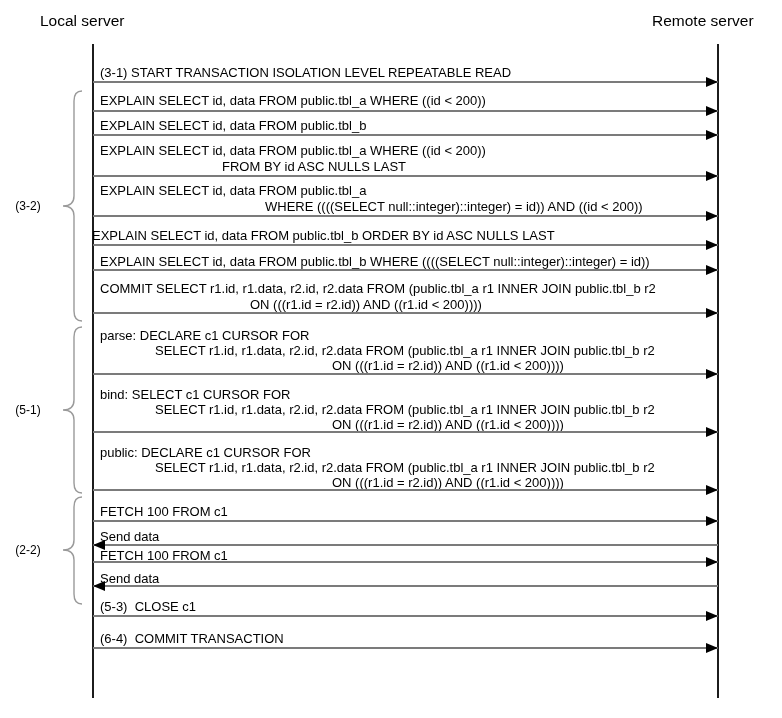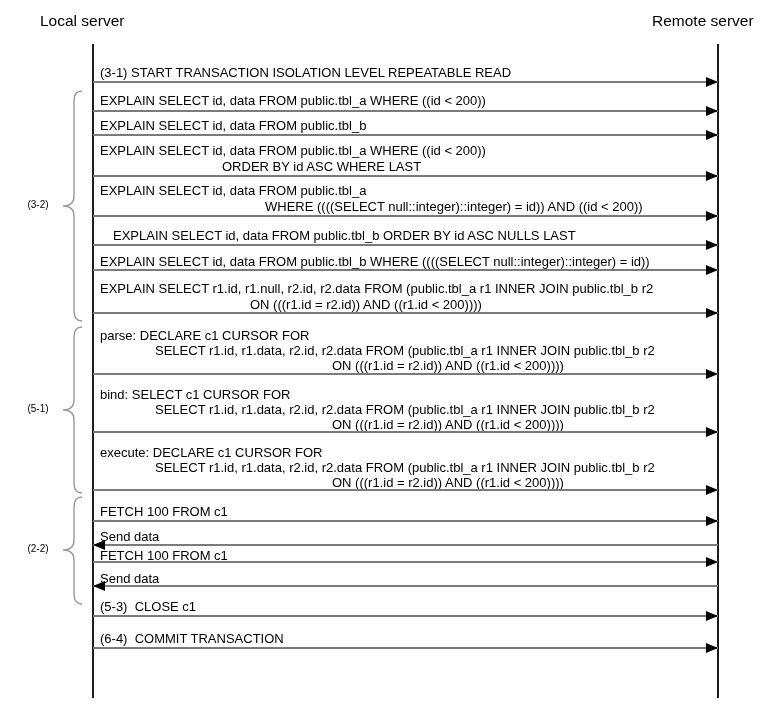--- a/index.html
+++ b/index.html
@@ -13,21 +13,21 @@
   .lifeline.remote-line{left:717px;}
   .msg-line{position:absolute;font-size:13px;line-height:14px;white-space:pre;color:var(--text,#000);}
   .msg-line.italic{}
   .arrow{position:absolute;left:93px;width:625px;height:10px;}
   .arrow .shaft{position:absolute;top:4px;left:0;right:0;height:2px;background:var(--arrow-shaft,#7b7b7b);}
   .arrow .head{position:absolute;top:0;width:0;height:0;border-top:5px solid transparent;border-bottom:5px solid transparent;}
   .arrow.right .head{right:0;border-left:12px solid var(--arrow-head,#000);}
   .arrow.left .head{left:0;border-right:12px solid var(--arrow-head,#000);}
   .brackets{position:absolute;left:0;top:0;pointer-events:none;}
   .brackets path{fill:none;stroke:var(--bracket,#9a9a9a);stroke-width:1.4px;}
-  .group-label{position:absolute;left:14px;width:48px;text-align:center;font-size:10px;color:var(--text,#000);white-space:pre;}
+  .group-label{position:absolute;left:4px;width:48px;text-align:center;font-size:12px;color:var(--text,#000);white-space:pre;}
 </style>
 </head>
 <body>
 
 <div class="canvas">
 
   <div class="actor-label local">Local server</div>
   <div class="actor-label remote">Remote server</div>
 
   <div class="lifeline local-line"></div>
@@ -62,54 +62,54 @@
   <div>
     <span class="msg-line" style="left:100px;top:119px">EXPLAIN SELECT id, data FROM public.tbl_b</span>
     <div class="arrow right" style="top:130px">
         <i class="shaft"></i>
         <i class="head"></i>
       </div>
   </div>
 
   <div>
     <span class="msg-line" style="left:100px;top:144px">EXPLAIN SELECT id, data FROM public.tbl_a WHERE ((id &lt; 200))</span>
-    <span class="msg-line" style="left:222px;top:160px">ORDER BY id ASC WHERE LAST</span>
+    <span class="msg-line" style="left:222px;top:160px">FROM BY id ASC NULLS LAST</span>
     <div class="arrow right" style="top:171px">
         <i class="shaft"></i>
         <i class="head"></i>
       </div>
   </div>
 
   <div>
     <span class="msg-line" style="left:100px;top:184px">EXPLAIN SELECT id, data FROM public.tbl_a</span>
     <span class="msg-line" style="left:265px;top:200px">WHERE ((((SELECT null::integer)::integer) = id)) AND ((id &lt; 200))</span>
     <div class="arrow right" style="top:211px">
         <i class="shaft"></i>
         <i class="head"></i>
       </div>
   </div>
 
   <div>
-    <span class="msg-line" style="left:113px;top:229px">EXPLAIN SELECT id, data FROM public.tbl_b ORDER BY id ASC NULLS LAST</span>
+    <span class="msg-line" style="left:92px;top:229px">EXPLAIN SELECT id, data FROM public.tbl_b ORDER BY id ASC NULLS LAST</span>
     <div class="arrow right" style="top:240px">
         <i class="shaft"></i>
         <i class="head"></i>
       </div>
   </div>
 
   <div>
     <span class="msg-line" style="left:100px;top:255px">EXPLAIN SELECT id, data FROM public.tbl_b WHERE ((((SELECT null::integer)::integer) = id))</span>
     <div class="arrow right" style="top:265px">
         <i class="shaft"></i>
         <i class="head"></i>
       </div>
   </div>
 
   <div>
-    <span class="msg-line" style="left:100px;top:282px">EXPLAIN SELECT r1.id, r1.null, r2.id, r2.data FROM (public.tbl_a r1 INNER JOIN public.tbl_b r2</span>
+    <span class="msg-line" style="left:100px;top:282px">COMMIT SELECT r1.id, r1.data, r2.id, r2.data FROM (public.tbl_a r1 INNER JOIN public.tbl_b r2</span>
     <span class="msg-line" style="left:250px;top:298px">ON (((r1.id = r2.id)) AND ((r1.id &lt; 200))))</span>
     <div class="arrow right" style="top:308px">
         <i class="shaft"></i>
         <i class="head"></i>
       </div>
   </div>
 
   <div>
     <span class="msg-line" style="left:100px;top:329px">parse: DECLARE c1 CURSOR FOR</span>
     <span class="msg-line" style="left:155px;top:344px">SELECT r1.id, r1.data, r2.id, r2.data FROM (public.tbl_a r1 INNER JOIN public.tbl_b r2</span>
@@ -124,21 +124,21 @@
     <span class="msg-line" style="left:100px;top:388px">bind: SELECT c1 CURSOR FOR</span>
     <span class="msg-line" style="left:155px;top:403px">SELECT r1.id, r1.data, r2.id, r2.data FROM (public.tbl_a r1 INNER JOIN public.tbl_b r2</span>
     <span class="msg-line" style="left:332px;top:418px">ON (((r1.id = r2.id)) AND ((r1.id &lt; 200))))</span>
     <div class="arrow right" style="top:427px">
         <i class="shaft"></i>
         <i class="head"></i>
       </div>
   </div>
 
   <div>
-    <span class="msg-line" style="left:100px;top:446px">execute: DECLARE c1 CURSOR FOR</span>
+    <span class="msg-line" style="left:100px;top:446px">public: DECLARE c1 CURSOR FOR</span>
     <span class="msg-line" style="left:155px;top:461px">SELECT r1.id, r1.data, r2.id, r2.data FROM (public.tbl_a r1 INNER JOIN public.tbl_b r2</span>
     <span class="msg-line" style="left:332px;top:476px">ON (((r1.id = r2.id)) AND ((r1.id &lt; 200))))</span>
     <div class="arrow right" style="top:485px">
         <i class="shaft"></i>
         <i class="head"></i>
       </div>
   </div>
 
   <div>
     <span class="msg-line" style="left:100px;top:505px">FETCH 100 FROM c1</span>

